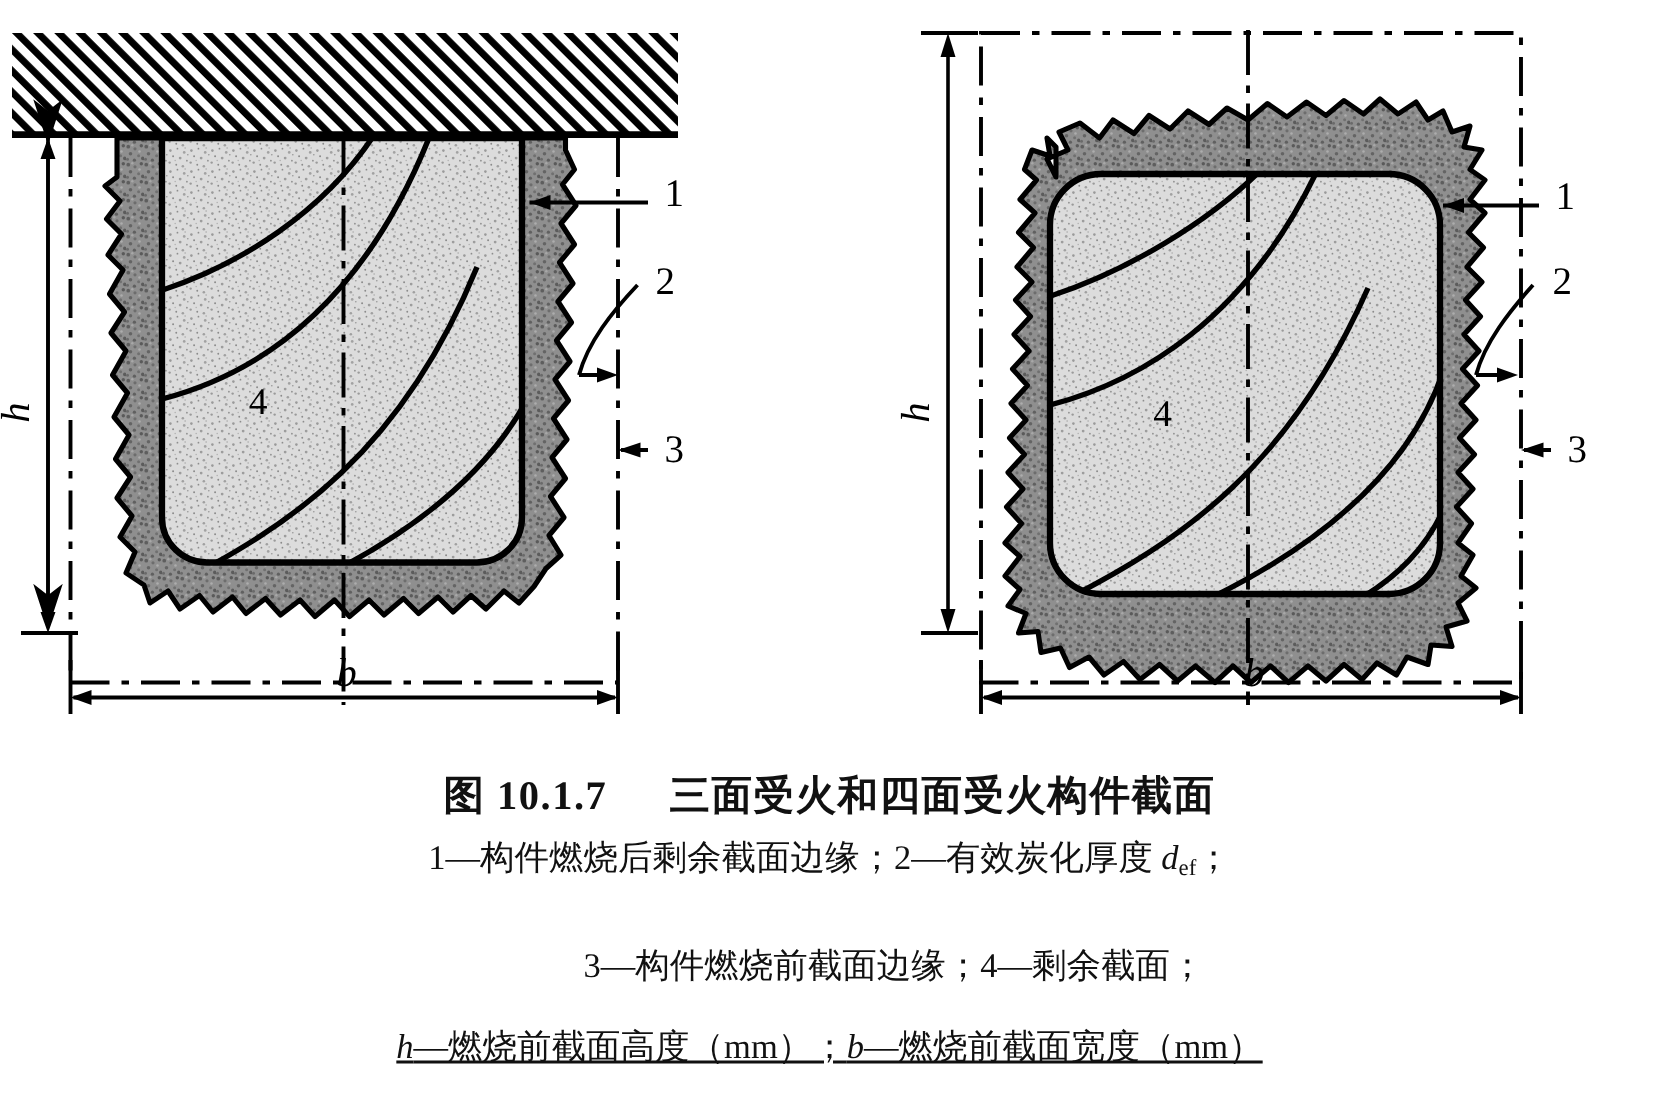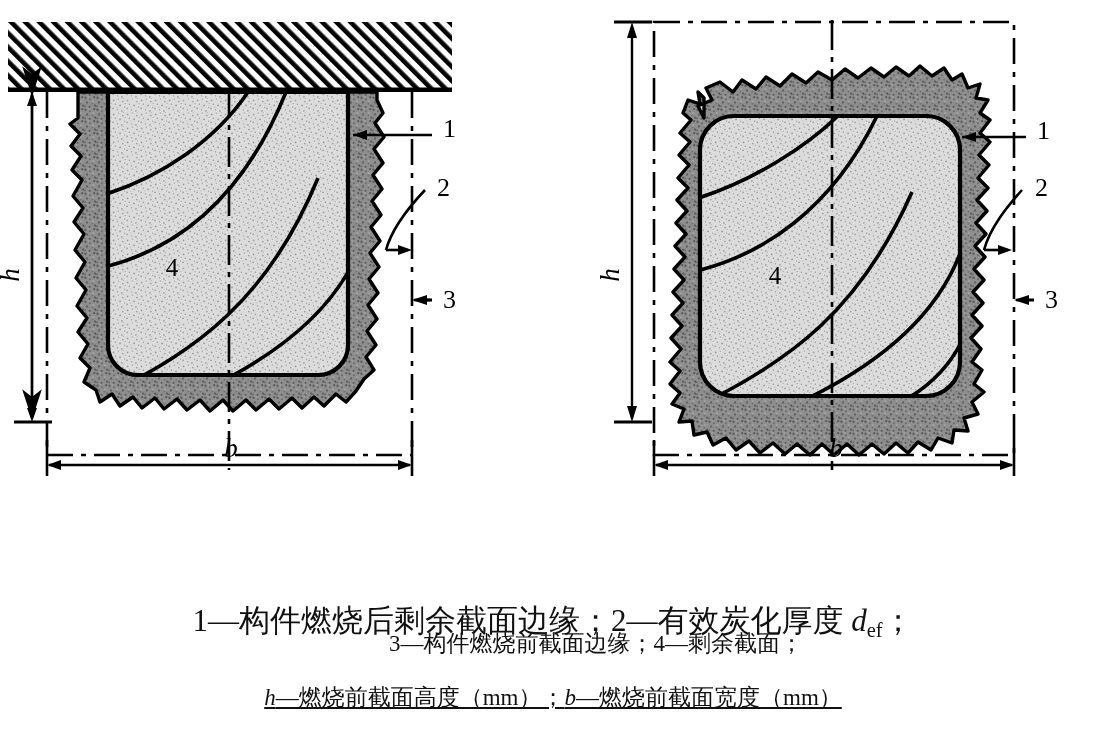--- a/index.html
+++ b/index.html
@@ -2,21 +2,21 @@
 <html><head>
 <meta charset="utf-8">
 <style>
   html,body{margin:0;padding:0;background:#fff;}
   body{width:1106px;height:730px;position:relative;overflow:hidden;
        font-family:"Liberation Serif",serif;color:#000;}
   #figure-root{position:absolute;inset:0;}
   svg{display:block;}
   .cap{position:absolute;left:0;width:1106px;text-align:center;color:#111;}
   .cap-title{top:512px;font-size:27px;letter-spacing:1px;font-weight:700;}
-  .cap-l1{top:600px;font-size:31px;}
+  .cap-l1{top:556px;font-size:23px;}
   .cap-l2{top:628px;font-size:23px;padding-left:43px;}
   .cap-l3{top:682px;font-size:23px;text-decoration:underline;}
   .it{font-style:italic;font-family:"Liberation Serif",serif;}
   .sub{font-size:0.66em;vertical-align:-0.28em;font-style:normal;}
 </style>
 </head>
 <body>
 
 <div id="figure-root">
 
@@ -247,20 +247,25 @@
 
     <g>
       <path d="M1016,300 L1034,300" stroke="#000" stroke-width="2.6"></path>
       <polygon points="1014,300 1029,295 1029,305" fill="#000"></polygon>
       <path d="M1029,300 L1034,300" stroke="#000" stroke-width="2.6"></path>
       <text x="1045" y="308" font-size="26" font-family="Liberation Serif,serif" fill="#000">3</text>
     </g>
   </g>
 </svg>
 
+<div class="cap cap-title">
+  <span>图 10.1.7</span>
+  <span style="display:inline-block;width:26px"></span>
+  <span>三面受火和四面受火构件截面</span>
+</div>
 
 <div class="cap cap-l1">
   <span>1—构件燃烧后剩余截面边缘；2—有效炭化厚度 </span><span class="it">d</span><span class="sub">ef</span><span>；</span>
 </div>
 
 <div class="cap cap-l2">
   <span>3—构件燃烧前截面边缘；4—剩余截面；</span>
 </div>
 
 <div class="cap cap-l3">

